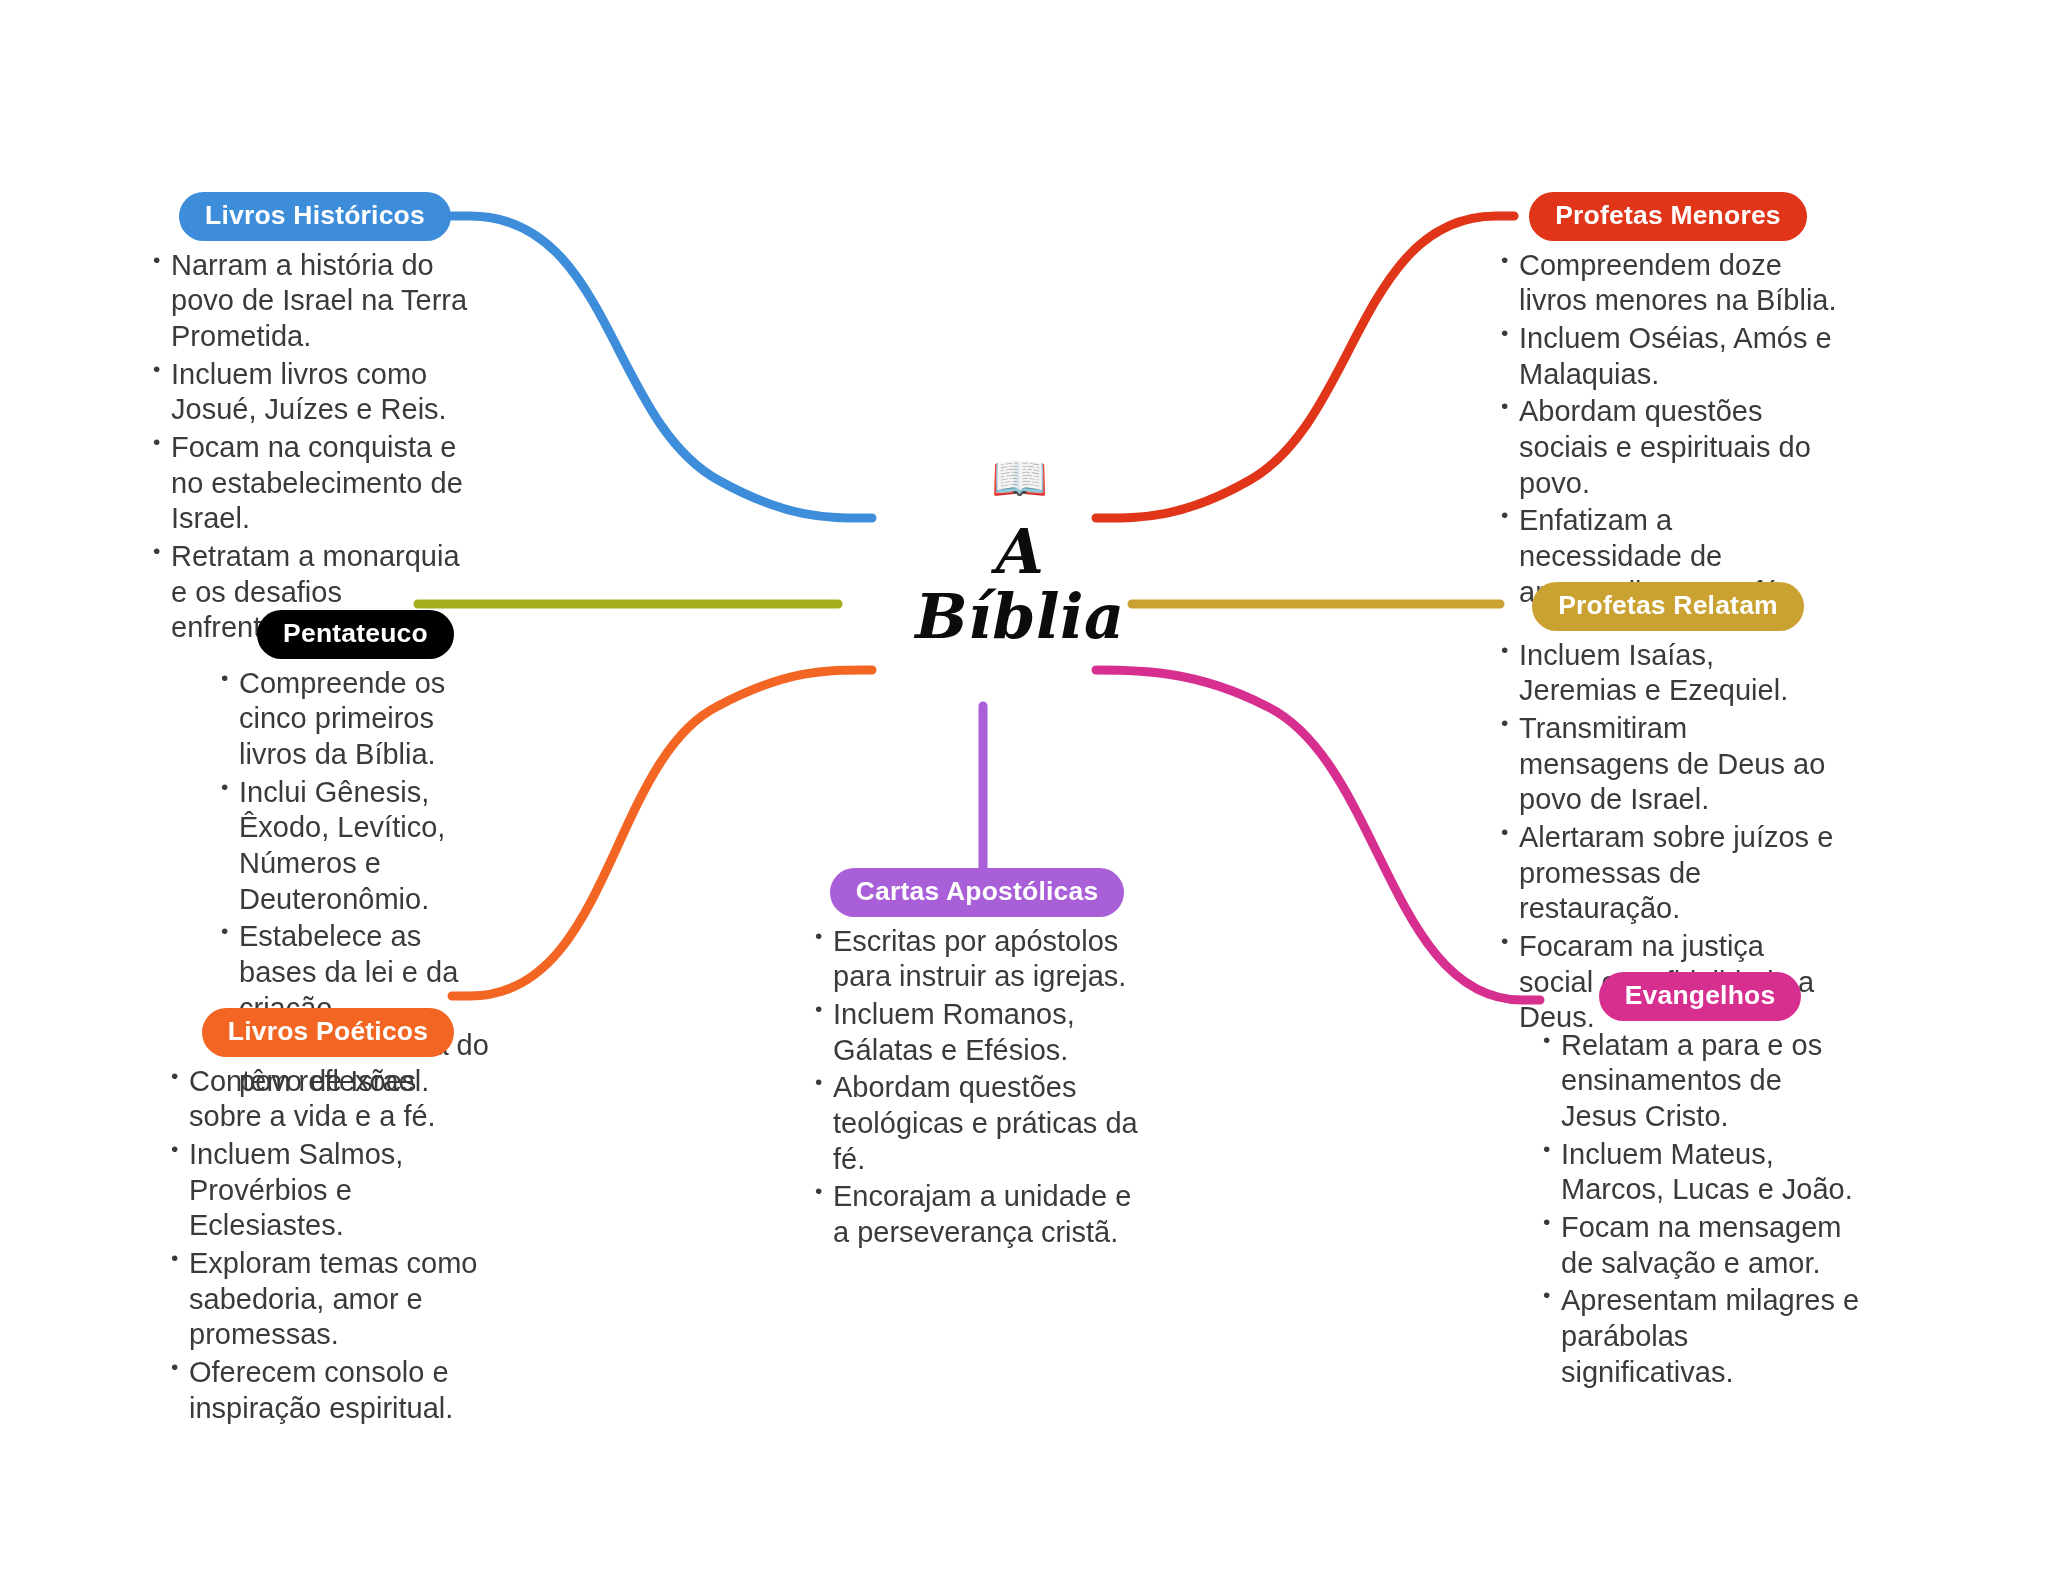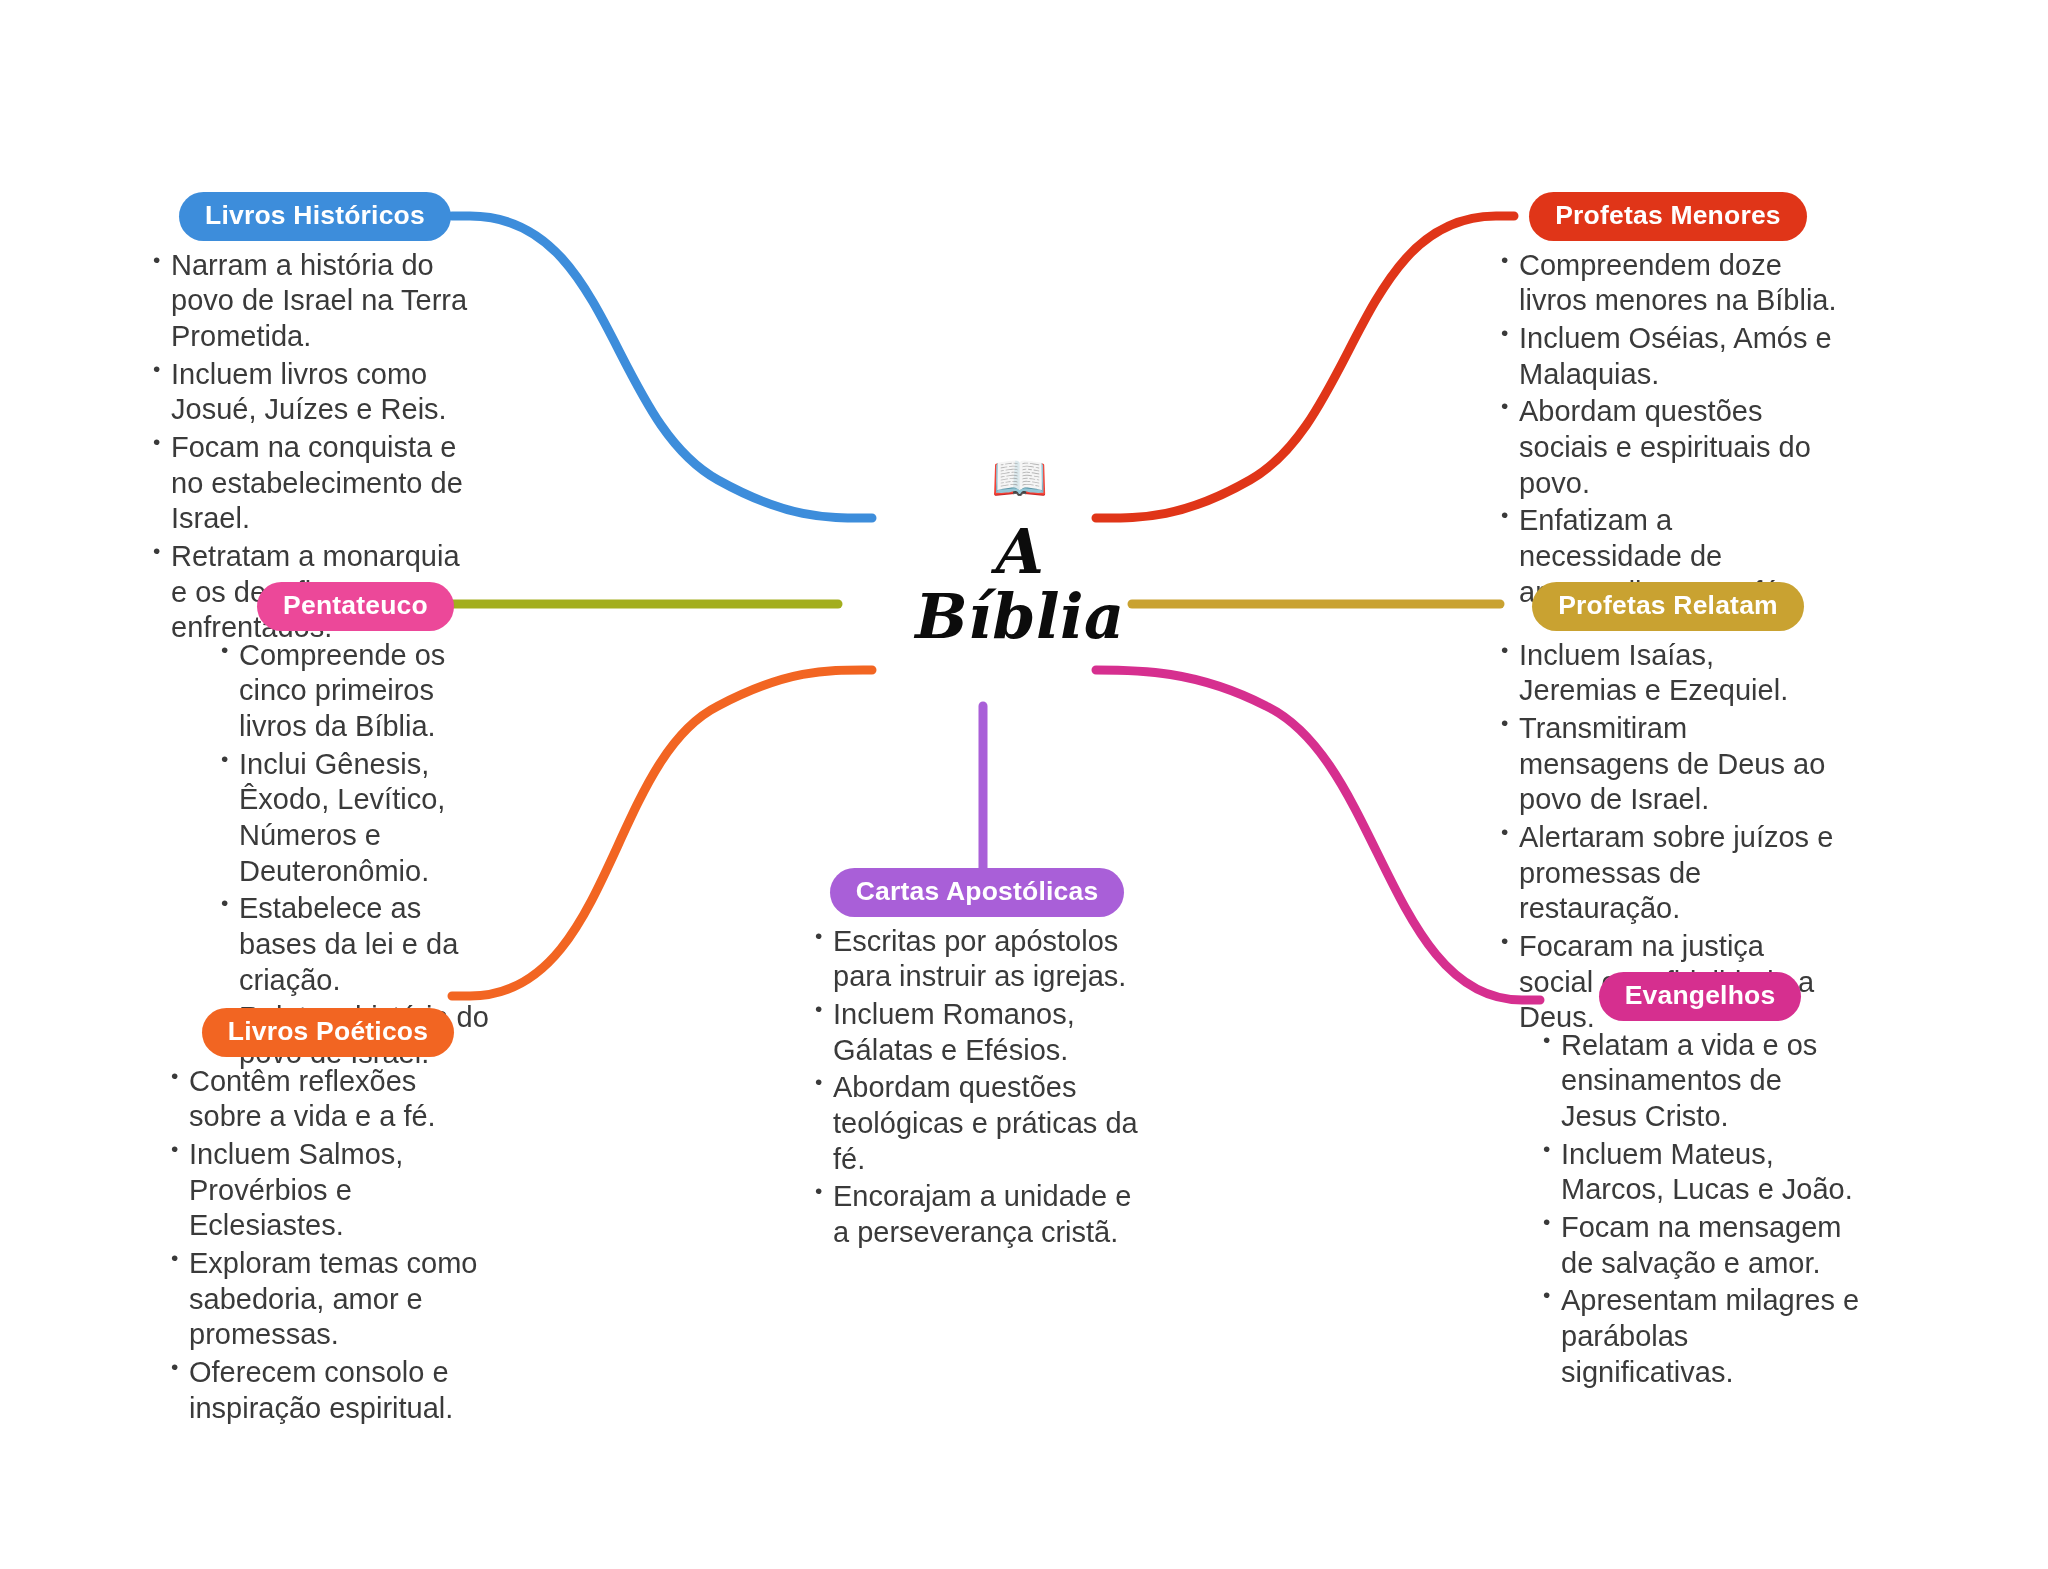--- a/index.html
+++ b/index.html
@@ -139,21 +139,21 @@
     <ul class="bullets">
       <li>Compreendem doze livros menores na Bíblia.</li>
       <li>Incluem Oséias, Amós e Malaquias.</li>
       <li>Abordam questões sociais e espirituais do povo.</li>
       <li>Enfatizam a necessidade de arrependimento e fé.</li>
     </ul>
   </div>
 
   <div class="branch" style="left:218px; top:582px; width:275px;">
     <div class="pill-row">
-      <span class="pill" style="background:#ec4899;">Pentateuco</span>
+      <span class="pill" style="background:#000000;margin-top:28px;">Pentateuco</span>
     </div>
     <ul class="bullets indent-3">
       <li>Compreende os cinco primeiros livros da Bíblia.</li>
       <li>Inclui Gênesis, Êxodo, Levítico, Números e Deuteronômio.</li>
       <li>Estabelece as bases da lei e da criação.</li>
       <li>Relata a história do povo de Israel.</li>
     </ul>
   </div>
 
   <div class="branch" style="left:1498px; top:582px; width:340px;">
@@ -190,20 +190,20 @@
       <li>Abordam questões teológicas e práticas da fé.</li>
       <li>Encorajam a unidade e a perseverança cristã.</li>
     </ul>
   </div>
 
   <div class="branch" style="left:1540px; top:972px; width:320px;">
     <div class="pill-row">
       <span class="pill" style="background:#d62f8f;">Evangelhos</span>
     </div>
     <ul class="bullets indent-3">
-      <li>Relatam a vida e os ensinamentos de Jesus Cristo.</li>
+      <li>Relatam a para e os ensinamentos de Jesus Cristo.</li>
       <li>Incluem Mateus, Marcos, Lucas e João.</li>
       <li>Focam na mensagem de salvação e amor.</li>
       <li>Apresentam milagres e parábolas significativas.</li>
     </ul>
   </div>
 
 </div>
 
 </body></html>

